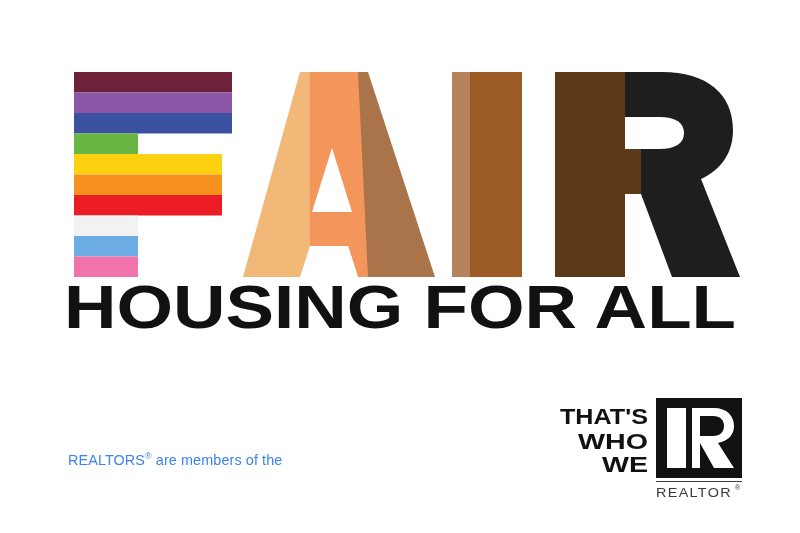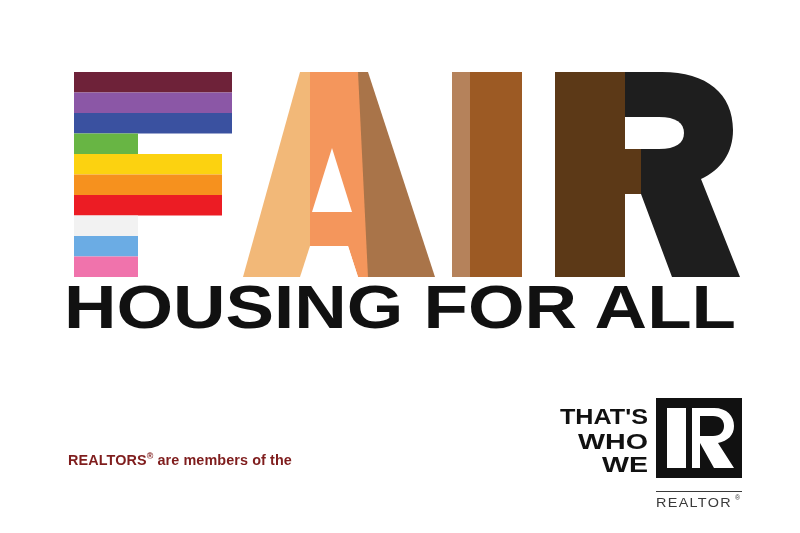--- a/index.html
+++ b/index.html
@@ -42,23 +42,23 @@
   }
   .tagline-svg { display: block; }
 
   
   .member-copy {
     position: absolute;
     left: 68px;
     top: 450px;
     font-size: 14.4px;
     line-height: 1.45;
-    color: #7f1d1d;
+    color: #3b82f6;
     font-family: "Liberation Sans", sans-serif;
-    font-weight: 700;
+    font-weight: 400;
     letter-spacing: 0.1px;
     white-space: nowrap;
   }
   .member-copy .line { display: block; }
   .member-copy sup {
     font-size: 0.62em;
     vertical-align: super;
     line-height: 0;
   }
 
@@ -84,21 +84,21 @@
     padding-right: 6px;
     box-sizing: border-box;
   }
   .tww-svg { display: block; margin-left: auto; }
 
   .rmark { position: relative; width: 86px; }
   .rblock-svg { display: block; }
   .realtor-word {
     position: relative;
     width: 86px;
-    margin-top: 13px;
+    margin-top: 3px;
   }
   .realtor-rule {
     width: 86px;
     height: 1px;
     background: #3a3a3a;
     margin-bottom: 2px;
   }
   .realtor-word-svg { display: block; }
 </style>
 </head>

